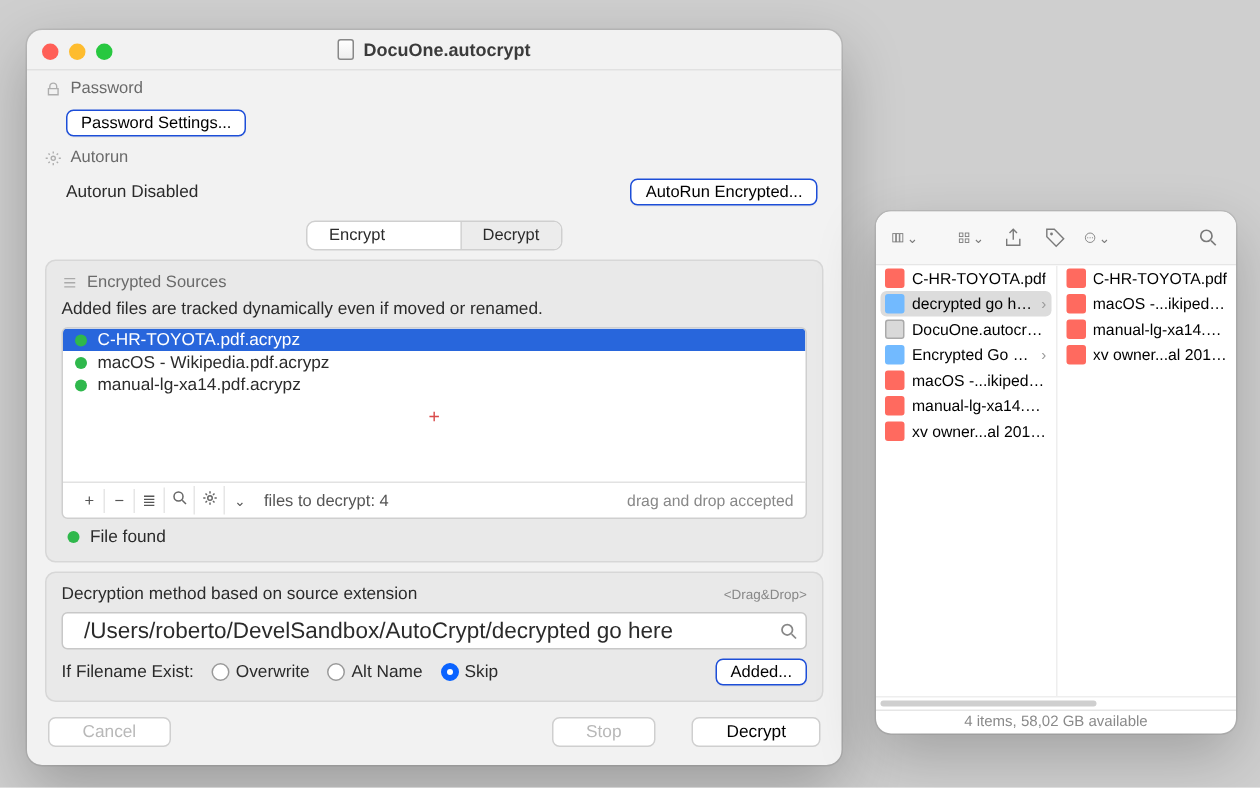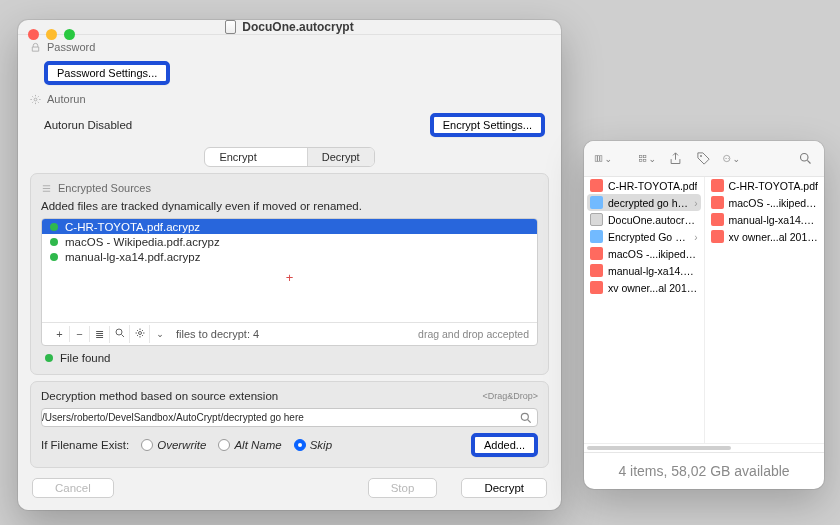--- a/index.html
+++ b/index.html
@@ -14,21 +14,21 @@
   .titlebar .title { margin: 0 auto; font-size: 12px; font-weight: 600; color: #3b3b3b; display: flex; align-items: center; gap: 6px; }
   .titlebar .title .docicon { width: 11px; height: 14px; border: 1px solid #888; border-radius: 2px; background: linear-gradient(#fff,#eee); position: relative; }
 
   .content { flex: 1; padding: 6px 12px 12px 12px; font-size: 11.5px; color: #2b2b2b; display: flex; flex-direction: column; gap: 6px; }
 
   .sec-label { display: flex; align-items: center; gap: 6px; font-size: 11px; color: #6a6a6a; }
   .sec-label svg { width: 11px; height: 11px; opacity: .55; }
 
   .row { display: flex; align-items: center; justify-content: space-between; padding: 2px 4px 2px 14px; }
   .row .txt { color: #2b2b2b; }
-  .btn { background: #fff; border: 4px solid #1d4ed8; border-radius: 5px; font-size: 11px; padding: 2px 9px; box-shadow: 0 1px 0 rgba(0,0,0,.03); cursor: default; }
+  .btn { background: #fff; border: 1px solid #1d4ed8; border-radius: 5px; font-size: 11px; padding: 2px 9px; box-shadow: 0 1px 0 rgba(0,0,0,.03); cursor: default; }
 
   .segment { align-self: center; display: inline-flex; border: 1px solid #cfcfcf; border-radius: 6px; overflow: hidden; background: #fff; margin-top: 2px; gap: 36px; }
   .segment .seg { font-size: 11px; padding: 3px 14px; cursor: default; }
   .segment .seg.active { background: #ececec; }
   .segment .seg + .seg { border-left: 1px solid #d4d4d4; }
 
   .panel { background: #e9e9e9; border: 1px solid #d7d7d7; border-radius: 7px; padding: 8px 10px 10px 10px; display: flex; flex-direction: column; gap: 6px; }
 
   .filelist-box { background: #fff; border: 1px solid #cfcfcf; border-radius: 4px; height: 128px; overflow: hidden; display: flex; flex-direction: column; }
   .filelist { flex: 1; overflow: hidden; }
@@ -41,27 +41,27 @@
   .list-toolbar .tbtn { width: 20px; text-align: center; color: #555; cursor: default; border-right: 1px solid #e6e6e6; padding: 2px 0; }
   .list-toolbar .spacer { flex: 1; }
   .list-toolbar .hint { color: #888; font-size: 10.5px; }
 
   .found-row { display: flex; align-items: center; gap: 7px; font-size: 11.5px; padding-left: 4px; }
 
   .drag-drop { font-size: 9px; color: #888; }
   .drag-row { display: flex; align-items: center; justify-content: space-between; }
 
   .path-row { display: flex; align-items: stretch; }
-  .path-input { flex: 1; background: #fff; border: 1px solid #c8c8c8; border-radius: 4px; padding: 3px 24px 3px 0; font-size: 10px; color: #2b2b2b; position: relative; }
+  .path-input { flex: 1; background: #fff; border: 1px solid #c8c8c8; border-radius: 4px; padding: 3px 24px 3px 14px; font-size: 15px; color: #2b2b2b; position: relative; }
   .path-wrap { flex: 1; position: relative; }
   .magnify { position: absolute; right: 5px; top: 50%; transform: translateY(-50%); width: 14px; height: 14px; opacity: .7; }
 
   .radio-row { display: flex; align-items: center; gap: 12px; font-size: 11.5px; }
   .radio-row .choose { margin-left: auto; }
-  .radio { display: inline-flex; align-items: flex-end; gap: 4px; font-style: italic; }
+  .radio { display: inline-flex; align-items: flex-end; gap: 4px; }
   .radio .r { width: 12px; height: 12px; border-radius: 50%; border: 1px solid #9a9a9a; background: #fff; position: relative; }
   .radio .r.on { border-color: #0a63ff; background: #0a63ff; }
   .radio .r.on::after { content: ""; position: absolute; inset: 3px; background: #fff; border-radius: 50%; }
 
   .bottom-row { display: flex; align-items: center; gap: 24px; padding: 4px 2px 0; }
   .big-btn { background: #fff; border: 1px solid #cfcfcf; border-radius: 5px; font-size: 11.5px; padding: 3px 22px; cursor: default; }
   .big-btn.disabled { color: #b8b8b8; }
   .bottom-row .gap { flex: 1; }
 
   
@@ -75,21 +75,21 @@
   .finder-body { flex: 1; display: flex; flex-direction: row; background: #fff; overflow: hidden; }
   .col { flex: 1; border-right: 1px solid #eee; overflow: hidden; }
   .col:last-child { border-right: none; }
   .frow { display: flex; align-items: flex-end; gap: 5px; padding: 2px 6px; font-size: 10.5px; white-space: nowrap; overflow: hidden; text-overflow: ellipsis; }
   .frow.sel { background: #dcdcdc; border-radius: 4px; margin: 0 3px; padding: 2px 3px; }
   .frow .chev-r { margin-left: auto; color: #9a9a9a; font-size: 10px; }
   .ficon { width: 13px; height: 13px; border-radius: 2px; flex-shrink: 0; }
   .ficon.pdf { background: #ff6a5f; }
   .ficon.fold { background: #72baff; }
   .ficon.doc { background: #d9d9d9; border: 1px solid #aaa; }
-  .finder-status { height: 37px; border-top: 1px solid #e6e6e6; font-size: 14px; color: #8a8a8a; display: flex; align-items: center; justify-content: center; }
+  .finder-status { height: 16px; border-top: 1px solid #e6e6e6; font-size: 10px; color: #8a8a8a; display: flex; align-items: center; justify-content: center; }
   .hscroll { height: 9px; border-top: 1px solid #eee; position: relative; }
   .hscroll::after { content: ""; position: absolute; left: 3px; top: 2px; width: 60%; height: 4px; background: #cfcfcf; border-radius: 3px; }
 </style>
 </head>
 <body>
 
 <div class="window">
   <div class="titlebar">
     <div class="traffic">
       <div class="dot red"></div>
@@ -116,21 +116,21 @@
 
     <div class="sec-label">
       <svg viewBox="0 0 24 24">
           <circle cx="12" cy="12" r="3" fill="none" stroke="#777" stroke-width="2"></circle>
           <path fill="none" stroke="#777" stroke-width="2" d="M12 2v3M12 19v3M4 12H1M23 12h-3M5 5l2 2M17 17l2 2M19 5l-2 2M7 17l-2 2"></path>
         </svg>
       <span>Autorun</span>
     </div>
     <div class="row">
       <span class="txt">Autorun Disabled</span>
-      <button class="btn">Encrypt Settings...</button>
+      <button class="btn">AutoRun Encrypted...</button>
     </div>
 
     <div class="segment">
       <div class="seg">Encrypt</div>
       <div class="seg active">Decrypt</div>
     </div>
 
     <div class="panel">
       <div class="sec-label">
         <svg viewBox="0 0 24 24">

